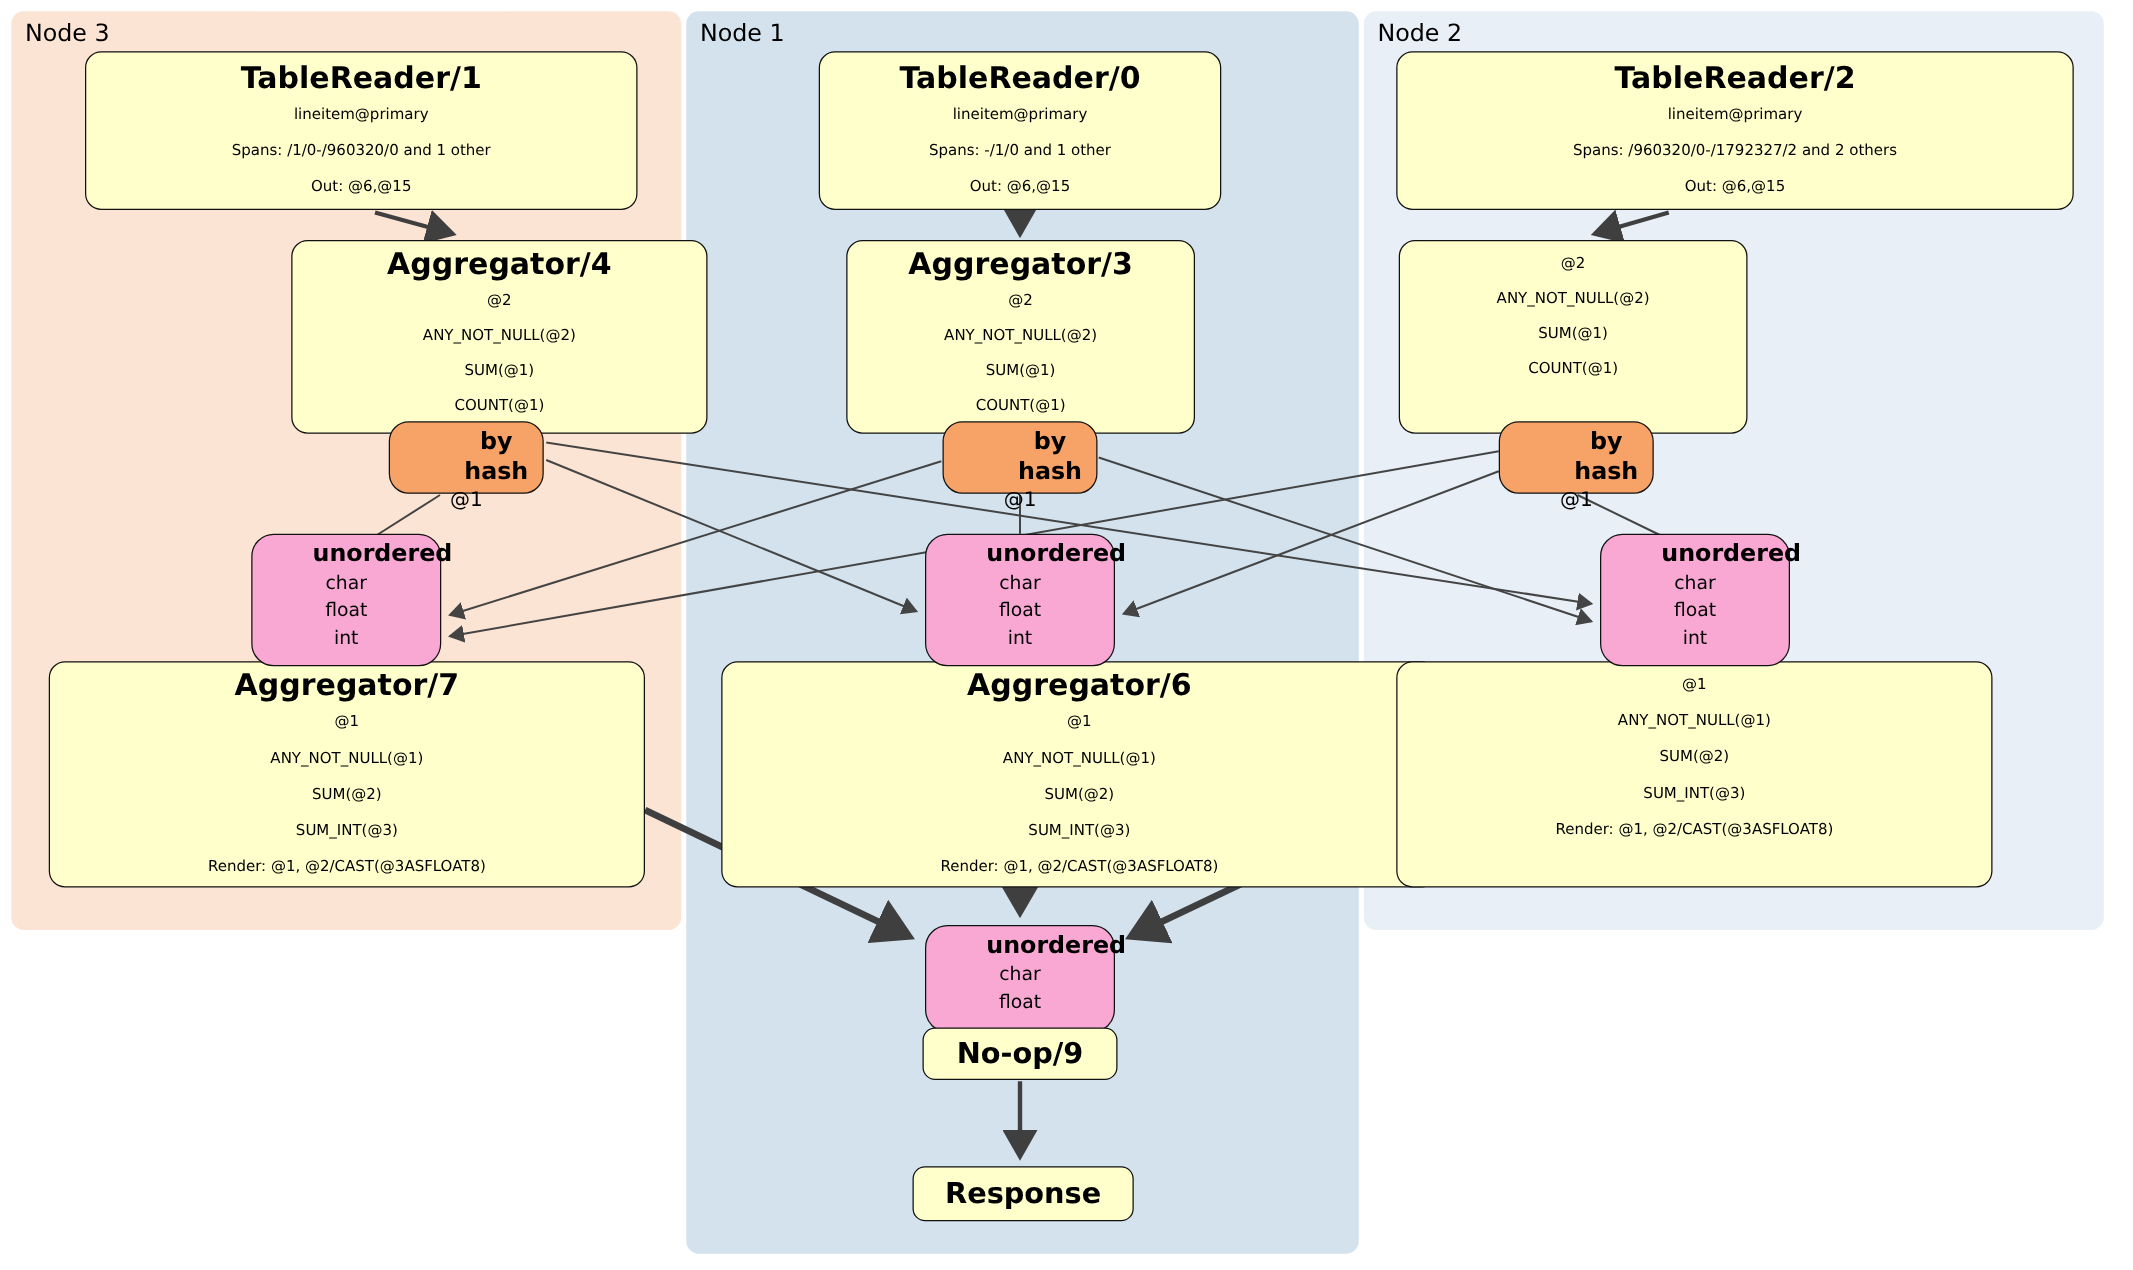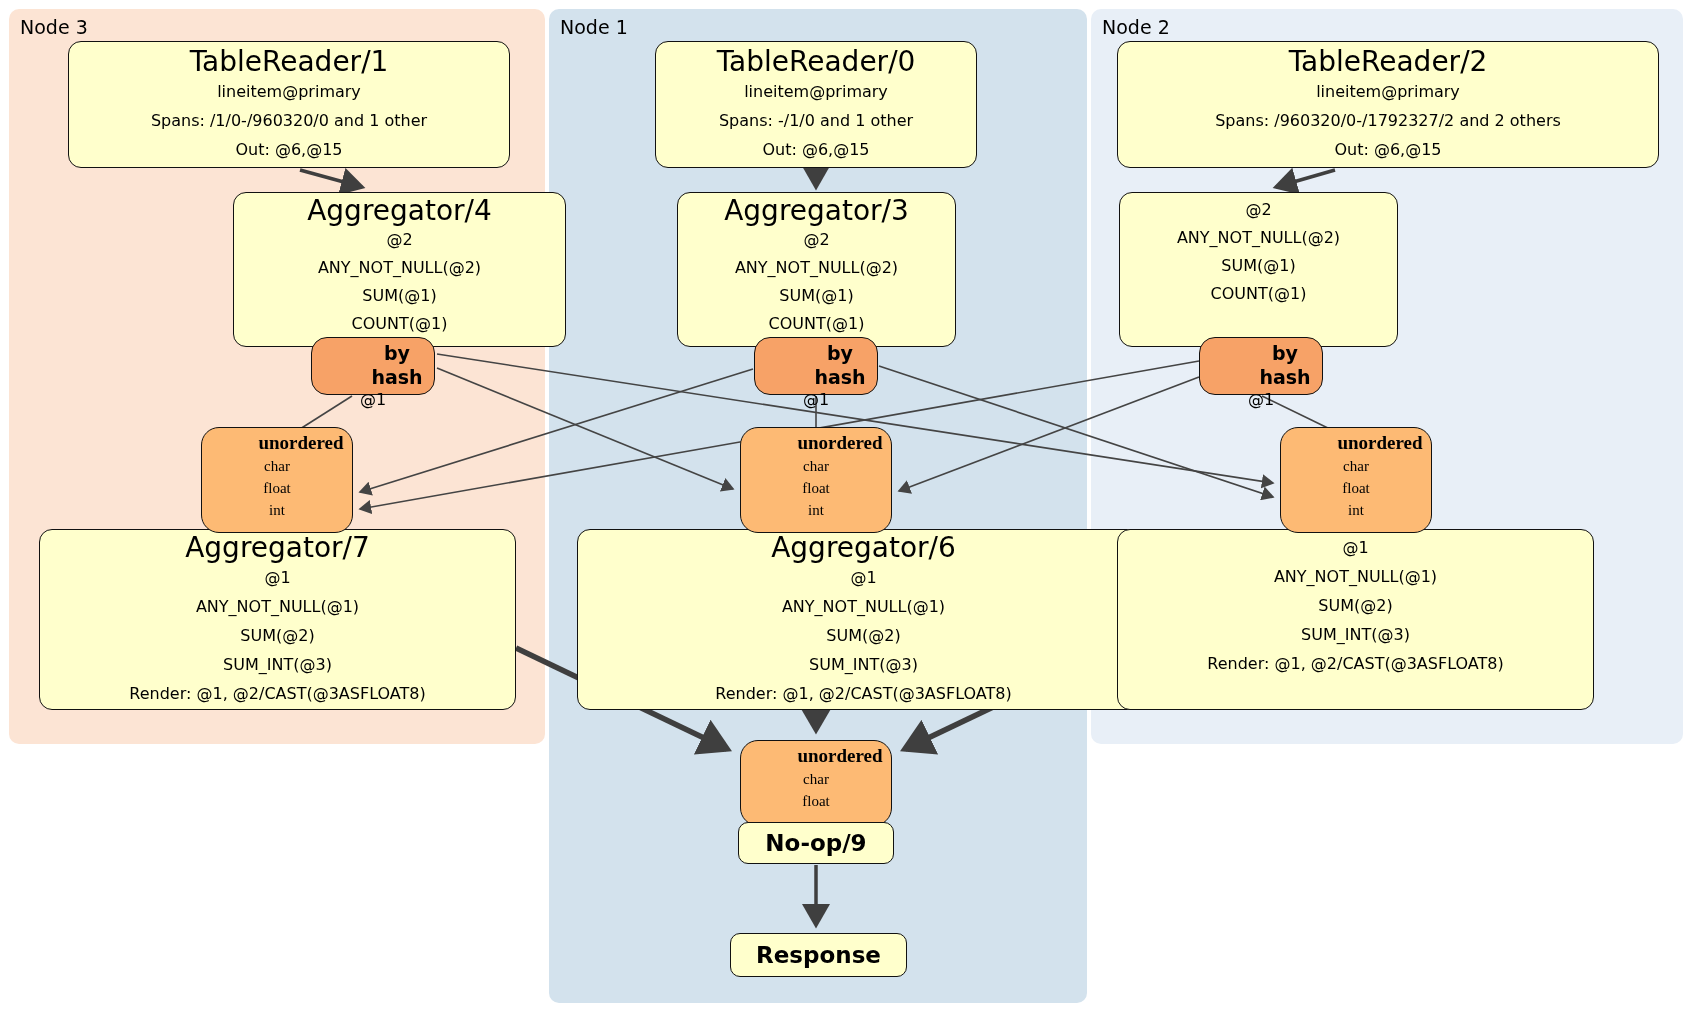--- a/index.html
+++ b/index.html
@@ -1,25 +1,25 @@
 <!DOCTYPE html>
 <html><head>
 <meta charset="utf-8">
 <style>
   html,body{margin:0;padding:0;background:#ffffff;}
   body{width:1706px;height:1016px;position:relative;font-family:"DejaVu Sans","Liberation Sans",sans-serif;color:#000;}
   .panel{position:absolute;border-radius:10px;z-index:0;}
   .panel-label{position:absolute;top:7px;left:11px;font-size:19px;color:#000;}
   .layer{position:absolute;left:0;top:0;z-index:1;}
   .ybox{position:absolute;background:#ffffcc;border:1.6px solid #111;border-radius:13px;z-index:2;text-align:center;box-sizing:border-box;padding-top:5px;}
-  .btitle{font-size:28px;font-weight:400;line-height:30px;}
-  .bline{font-size:16px;line-height:29px;white-space:nowrap;}
+  .btitle{font-size:24px;font-weight:700;line-height:30px;}
+  .bline{font-size:12px;line-height:29px;white-space:nowrap;}
   .chip{position:absolute;border:1.6px solid #111;border-radius:16px;z-index:3;text-align:center;box-sizing:border-box;padding-top:3px;}
   .router{background:#f7a267;}
-  .sync{background:#fdba74;border-radius:18px;font-family:Liberation Serif, serif;}
+  .sync{background:#f9a8d4;border-radius:18px;}
   .ctitle{font-size:19px;font-weight:700;line-height:24px;padding-left:48px;}
   .cline{font-size:15px;line-height:22px;}
   .smallbox{position:absolute;background:#ffffcc;border:1.8px solid #111;border-radius:10px;z-index:2;text-align:center;box-sizing:border-box;}
   .smalltitle{font-size:23px;font-weight:700;line-height:40px;white-space:nowrap;}
 </style>
 </head>
 <body>
 
 <div class="panel" style="left:9px;top:9px;width:536px;height:735px;background:#FCE4D4;">
   <div class="panel-label">Node 3</div>

